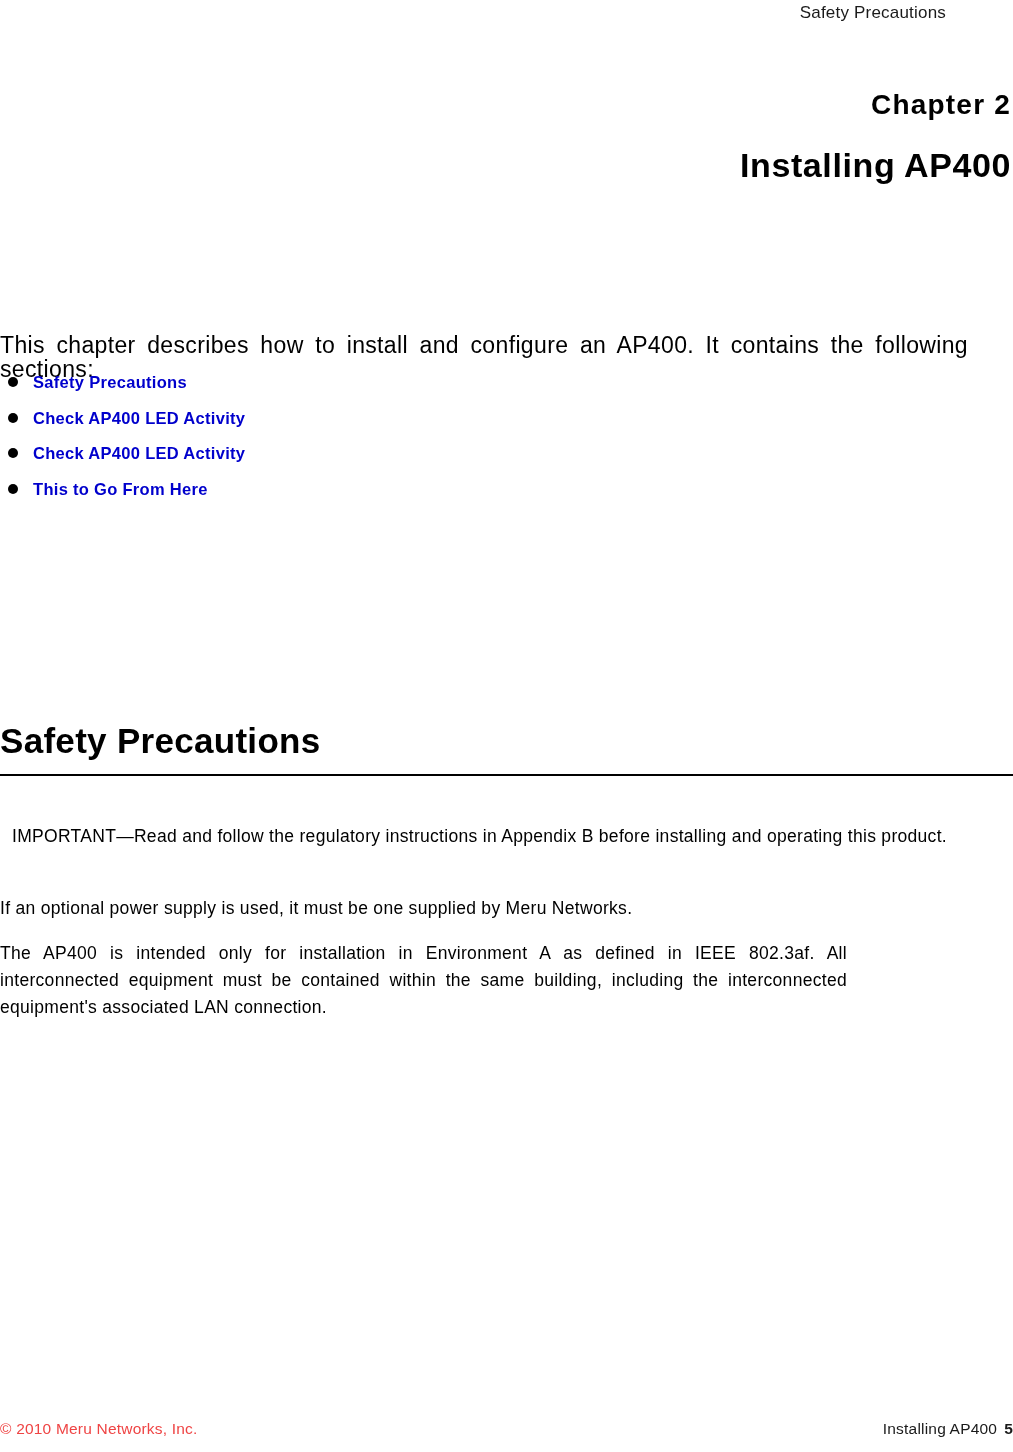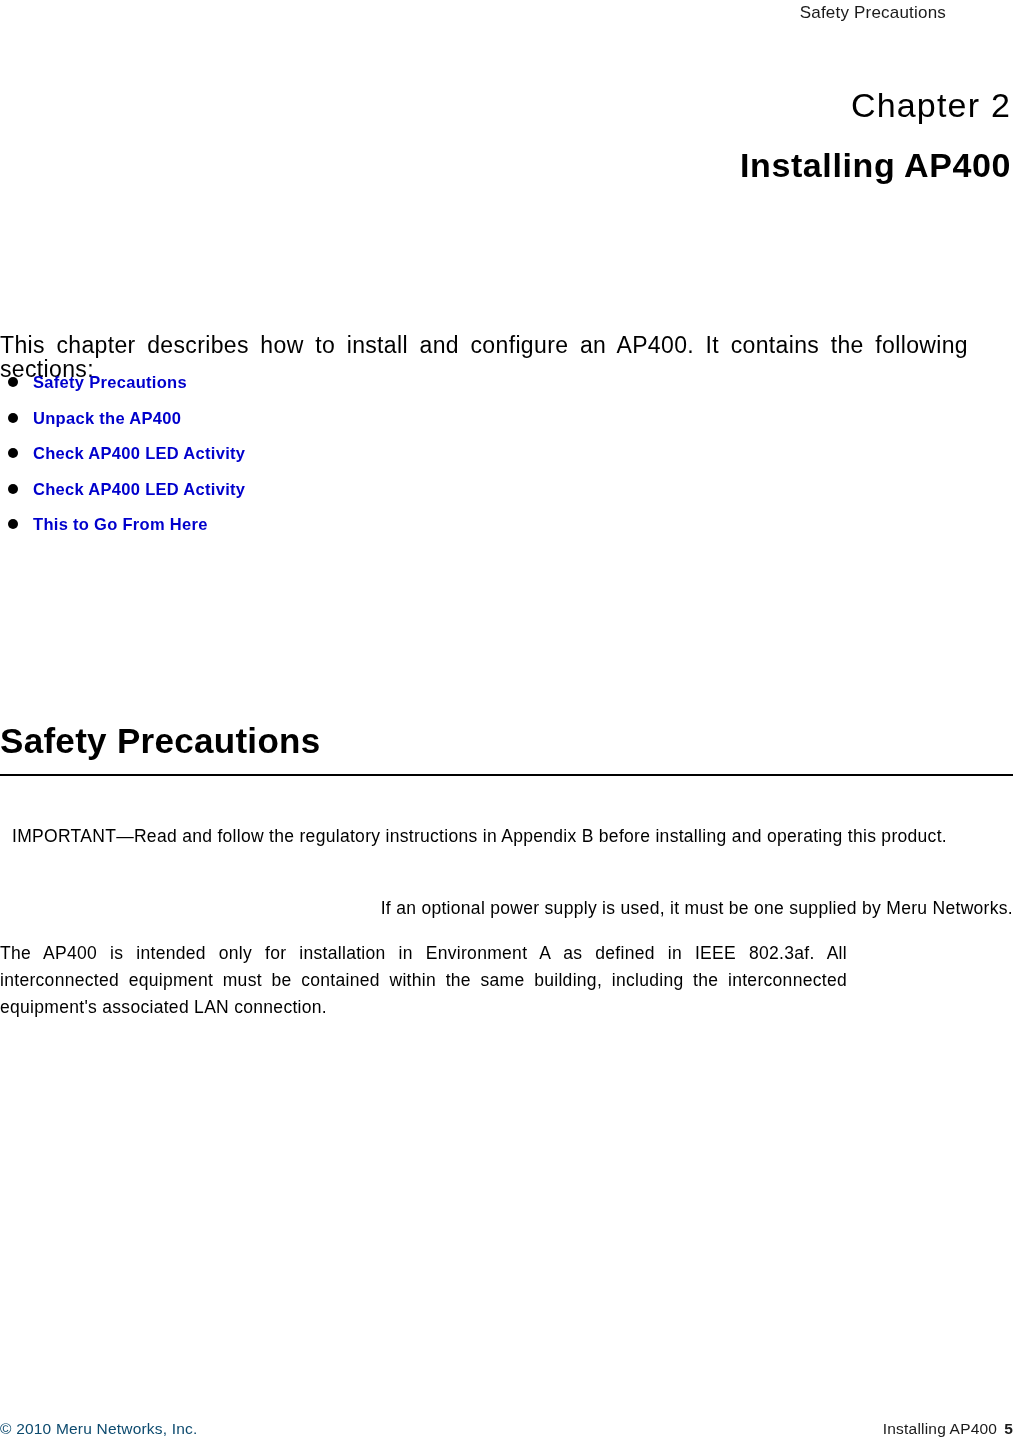--- a/index.html
+++ b/index.html
@@ -35,22 +35,22 @@
 
   
   .chapter-block {
     position: absolute;
     top: 84px;
     left: 0;
     width: 1011px;
     text-align: right;
   }
   .chapter-number {
-    font-size: 34px;
-    font-weight: normal;
+    font-size: 28px;
+    font-weight: bold;
     line-height: 42px;
     letter-spacing: 1.2px;
     color: #000000;
     white-space: nowrap;
   }
   .chapter-name {
     font-size: 34px;
     font-weight: bold;
     line-height: 42px;
     letter-spacing: 0.6px;
@@ -137,39 +137,39 @@
     left: 0px;
     width: 1013px;
     font-size: 17.5px;
     line-height: 27px;
     letter-spacing: 0.3px;
     color: #000000;
     text-align: justify;
     text-justify: inter-word;
   }
   .body-paragraph.p1 { top: 823px; width: 1013px; margin-left: 12px; }
-  .body-paragraph.p2 { top: 895px; width: 1013px; text-align: right; }
+  .body-paragraph.p2 { top: 895px; width: 1013px; text-align: left; }
   .body-paragraph.p3 { top: 940px; width: 847px; }
 
   
   .page-footer {
     position: absolute;
     left: 0;
     bottom: 10px;
     width: 1013px;
     height: 24px;
   }
   .footer-left {
     position: absolute;
     left: 0;
     top: 0;
     font-size: 15.5px;
     line-height: 22px;
     letter-spacing: 0.2px;
-    color: #0c4a6e;
+    color: #ef4444;
     white-space: nowrap;
   }
   .footer-right {
     position: absolute;
     right: 0px;
     top: 0;
     font-size: 15.5px;
     line-height: 22px;
     letter-spacing: 0.2px;
     color: #1a1a1a;
@@ -194,24 +194,20 @@
 
   <div class="intro-paragraph">This chapter describes how to install and configure an AP400. It contains the following sections:</div>
 
   <ul class="section-list">
     <li class="section-list-item">
       <span class="bullet"></span>
       <a class="section-link" href="#">Safety Precautions</a>
     </li>
     <li class="section-list-item">
       <span class="bullet"></span>
-      <a class="section-link" href="#">Unpack the AP400</a>
-    </li>
-    <li class="section-list-item">
-      <span class="bullet"></span>
       <a class="section-link" href="#">Check AP400 LED Activity</a>
     </li>
     <li class="section-list-item">
       <span class="bullet"></span>
       <a class="section-link" href="#">Check AP400 LED Activity</a>
     </li>
     <li class="section-list-item">
       <span class="bullet"></span>
       <a class="section-link" href="#">This to Go From Here</a>
     </li>

